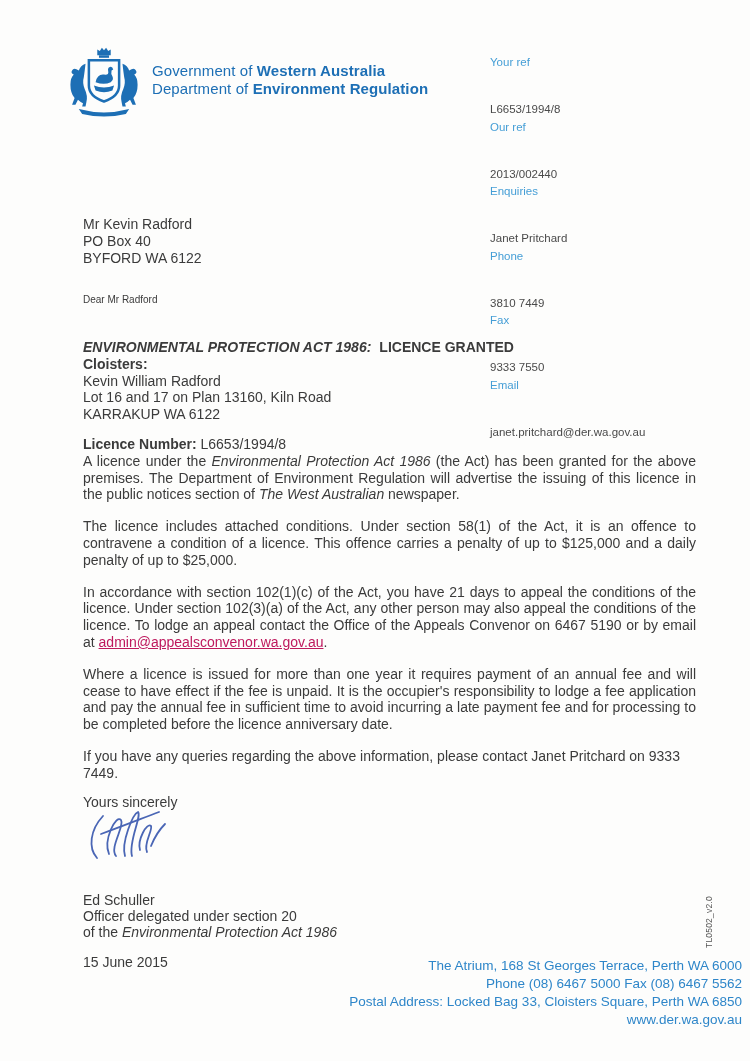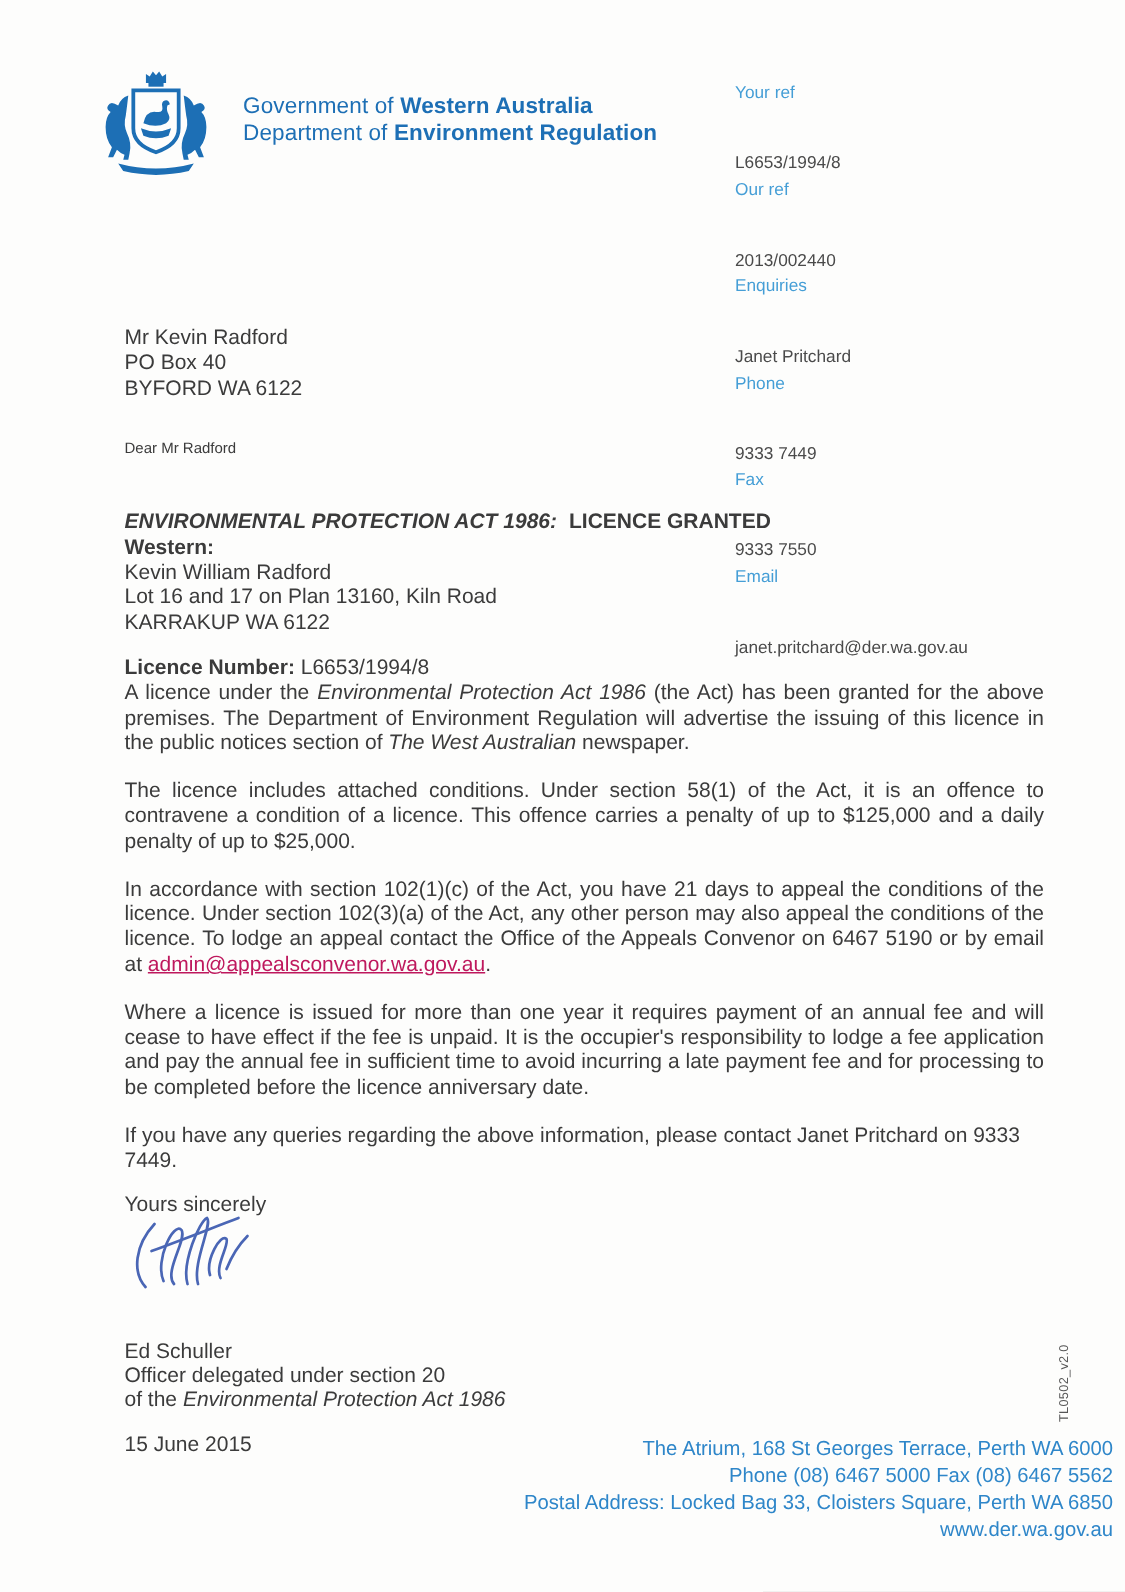--- a/index.html
+++ b/index.html
@@ -11,21 +11,21 @@
     height: 1061px;
     margin: 0 auto;
     background: #fdfdfc;
     color: #3b3b3b;
     overflow: hidden;
   }
 
   
   .crest { position: absolute; left: 62px; top: 45px; }
   .dept-title {
-    position: absolute; left: 162px; top: 62px;
+    position: absolute; left: 152px; top: 62px;
     color: #1d6fb5; font-size: 15px; line-height: 18px; letter-spacing: 0.1px;
   }
   .dept-title b { font-weight: bold; }
 
   
   .ref-block { position: absolute; left: 490px; top: 56px; font-size: 11.5px; }
   .ref-row { display: flex; margin-bottom: 5.5px; line-height: 12px; flex-direction: column; }
   .ref-label { color: #459ed6; width: 47px; flex: 0 0 47px; }
   .ref-value { color: #4a4a4a; white-space: nowrap; }
 
@@ -103,21 +103,21 @@
     <div class="ref-row">
       <span class="ref-label">Our ref</span>
       <span class="ref-value">2013/002440</span>
     </div>
     <div class="ref-row">
       <span class="ref-label">Enquiries</span>
       <span class="ref-value">Janet Pritchard</span>
     </div>
     <div class="ref-row">
       <span class="ref-label">Phone</span>
-      <span class="ref-value">9333 7449</span>
+      <span class="ref-value">3810 7449</span>
     </div>
     <div class="ref-row">
       <span class="ref-label">Fax</span>
       <span class="ref-value">9333 7550</span>
     </div>
     <div class="ref-row">
       <span class="ref-label">Email</span>
       <span class="ref-value">janet.pritchard@der.wa.gov.au</span>
     </div>
   </div>
@@ -129,21 +129,21 @@
   </div>
 
   <div class="salutation">Dear Mr Radford</div>
 
   <div class="letter-flow">
 
     <div class="subject">
       <span class="act">ENVIRONMENTAL PROTECTION ACT 1986:</span><span class="granted">LICENCE GRANTED</span>
     </div>
 
-    <div class="premises-label">Western:</div>
+    <div class="premises-label">Cloisters:</div>
     <div class="premises-lines">
       <div>Kevin William Radford</div>
       <div>Lot 16 and 17 on Plan 13160, Kiln Road</div>
       <div>KARRAKUP WA 6122</div>
     </div>
 
     <div class="licence-line">
       <span class="lbl">Licence Number:</span><span> L6653/1994/8</span>
     </div>
 

